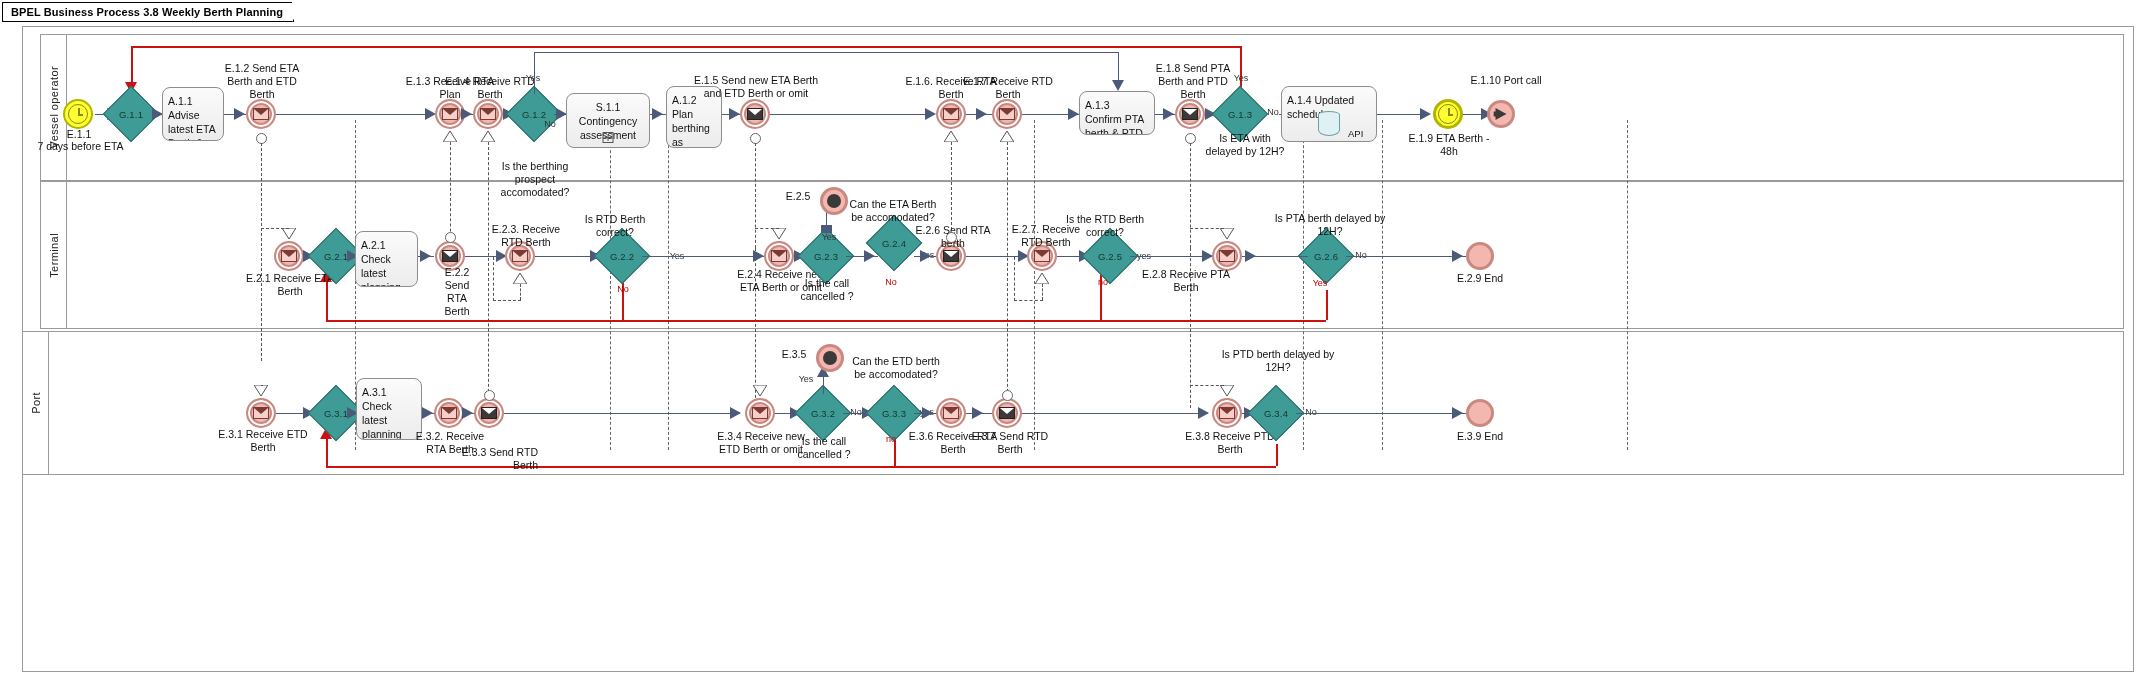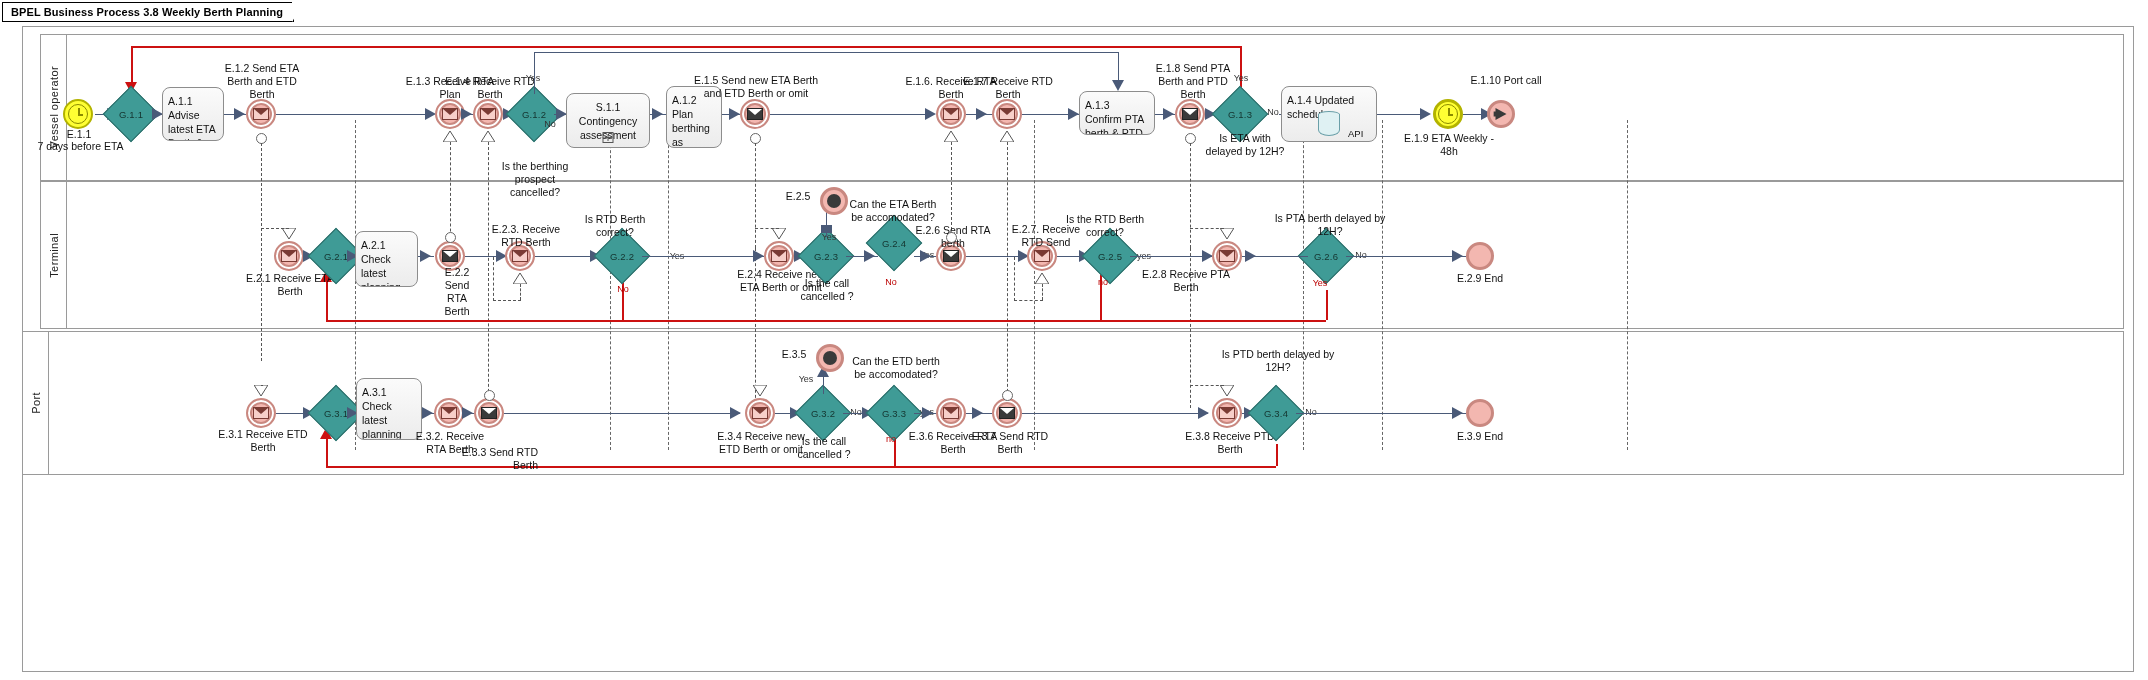--- a/index.html
+++ b/index.html
@@ -190,21 +190,21 @@
   </div>
   <div class="dln v" style="left:488px;top:142px;height:265px;"></div>
 
   <div class="ln h" style="left:503px;top:114px;width:13px;"></div>
   <div class="ah r" style="left:503px;top:108px;"></div>
 
   <div class="gw-wrap" style="left:514px;top:94px;">
     <div class="gw"></div>
     <div class="gw-txt">G.1.2</div>
   </div>
-  <div class="lbl" style="left:490px;top:160px;width:90px;">Is the berthing prospect cancelled?</div>
+  <div class="lbl" style="left:490px;top:160px;width:90px;">Is the berthing prospect accomodated?</div>
   <div class="lbl small" style="left:518px;top:72px;width:30px;">Yes</div>
   <div class="lbl small" style="left:538px;top:118px;width:24px;">No</div>
 
   <div class="ln v" style="left:534px;top:52px;height:42px;"></div>
   <div class="ln h" style="left:534px;top:52px;width:584px;"></div>
   <div class="ln v" style="left:1118px;top:52px;height:30px;"></div>
   <div class="ah d" style="left:1112px;top:80px;"></div>
 
   <div class="ln h" style="left:554px;top:114px;width:13px;"></div>
   <div class="ah r" style="left:556px;top:108px;"></div>
@@ -296,21 +296,21 @@
     </span>
     <span class="api-lbl" style="left:66px;top:40px;">API</span>
   </div>
 
   <div class="ln h" style="left:1377px;top:114px;width:50px;"></div>
   <div class="ah r" style="left:1420px;top:108px;"></div>
 
   <div class="evt timer thick" style="left:1433px;top:99px;">
     <div class="clockface"></div>
   </div>
-  <div class="lbl" style="left:1403px;top:132px;width:92px;">E.1.9 ETA Weekly - 48h</div>
+  <div class="lbl" style="left:1403px;top:132px;width:92px;">E.1.9 ETA Berth - 48h</div>
 
   <div class="ln h" style="left:1463px;top:114px;width:24px;"></div>
   <div class="ah r" style="left:1481px;top:108px;"></div>
 
   <div class="evt end" style="left:1487px;top:100px;">
     <div class="arrow-end"></div>
     <div class="arrow-end-tail"></div>
   </div>
   <div class="lbl" style="left:1460px;top:74px;width:92px;">E.1.10 Port call</div>
 
@@ -432,21 +432,21 @@
   </div>
   <div class="lbl" style="left:908px;top:224px;width:90px;">E.2.6 Send RTA berth</div>
   <div class="circ-open" style="left:946px;top:232px;"></div>
 
   <div class="ln h" style="left:966px;top:256px;width:62px;"></div>
   <div class="ah r" style="left:1018px;top:250px;"></div>
 
   <div class="evt msg catch" style="left:1027px;top:241px;">
     <div class="envelope"></div>
   </div>
-  <div class="lbl" style="left:1000px;top:223px;width:92px;">E.2.7. Receive RTD Send</div>
+  <div class="lbl" style="left:1000px;top:223px;width:92px;">E.2.7. Receive RTD Berth</div>
   <div class="tri-open-b" style="left:1035px;top:273px;">
     <svg width="14" height="11">
         <polygon points="7,0 14,11 0,11" fill="#fff" stroke="#555" stroke-width="1"></polygon>
       </svg>
   </div>
   <div class="dln v" style="left:1042px;top:284px;height:16px;"></div>
   <div class="dln h" style="left:1014px;top:300px;width:29px;"></div>
   <div class="dln v" style="left:1014px;top:257px;height:44px;"></div>
 
   <div class="ln h" style="left:1057px;top:256px;width:30px;"></div>

